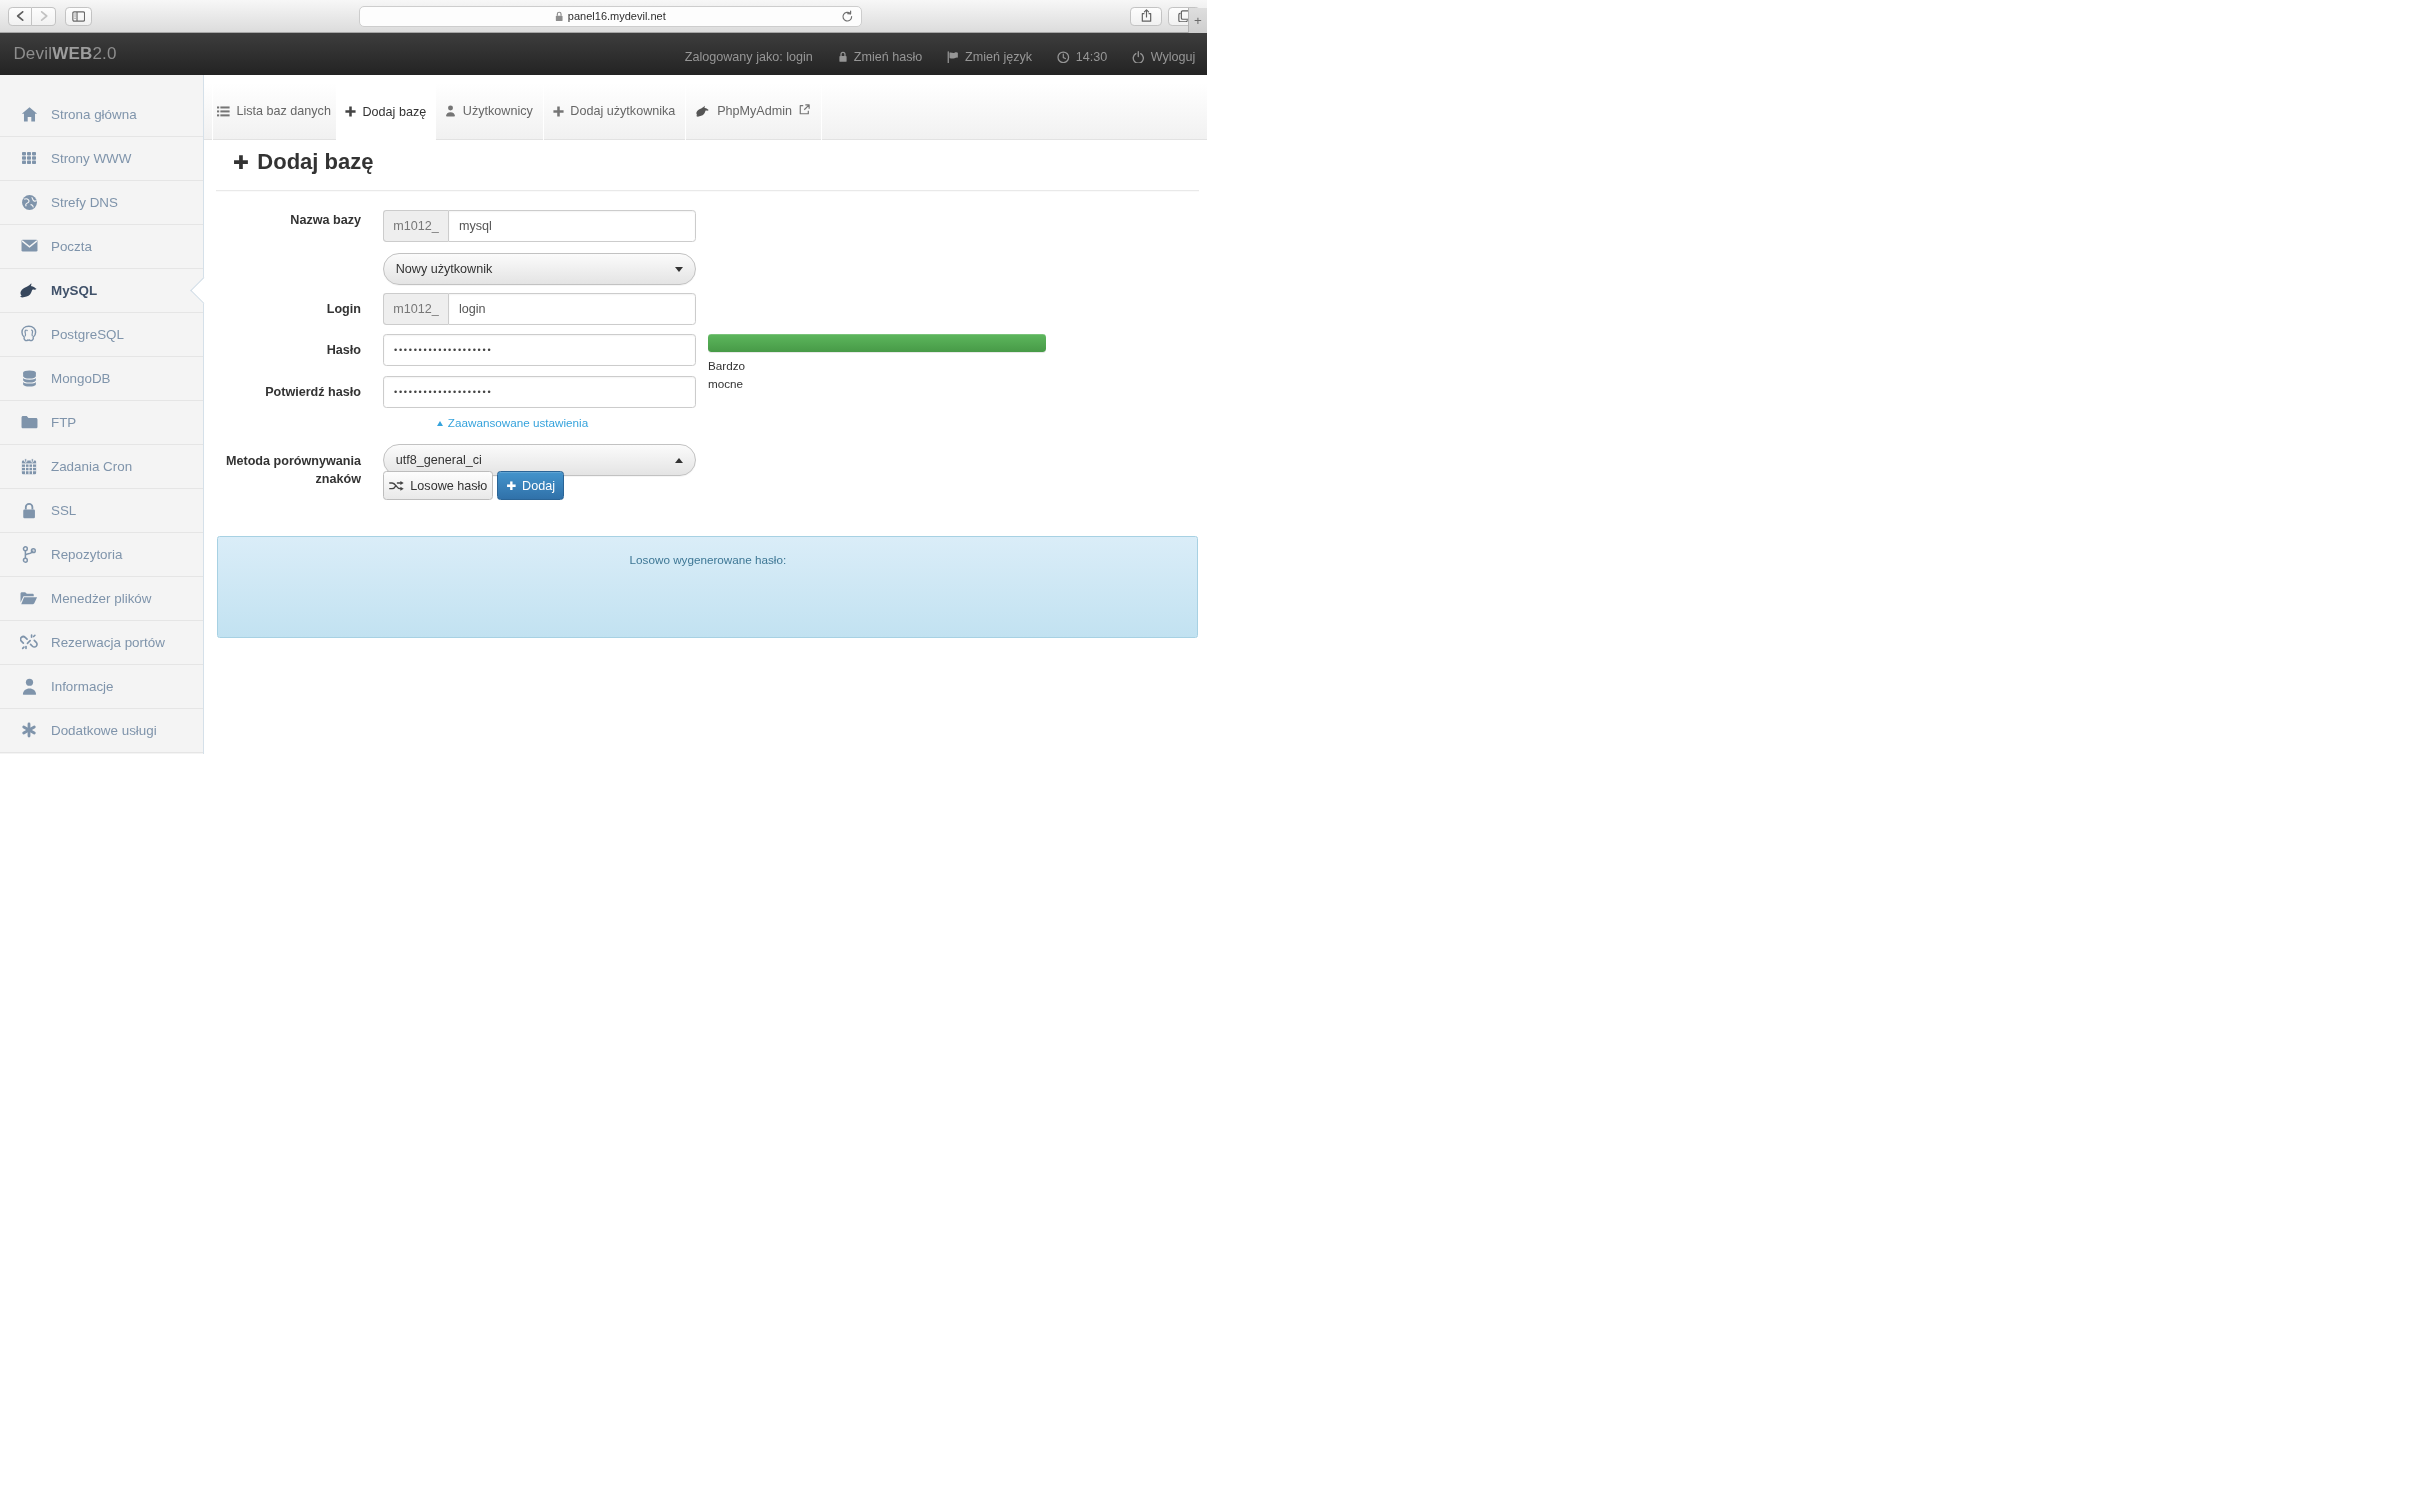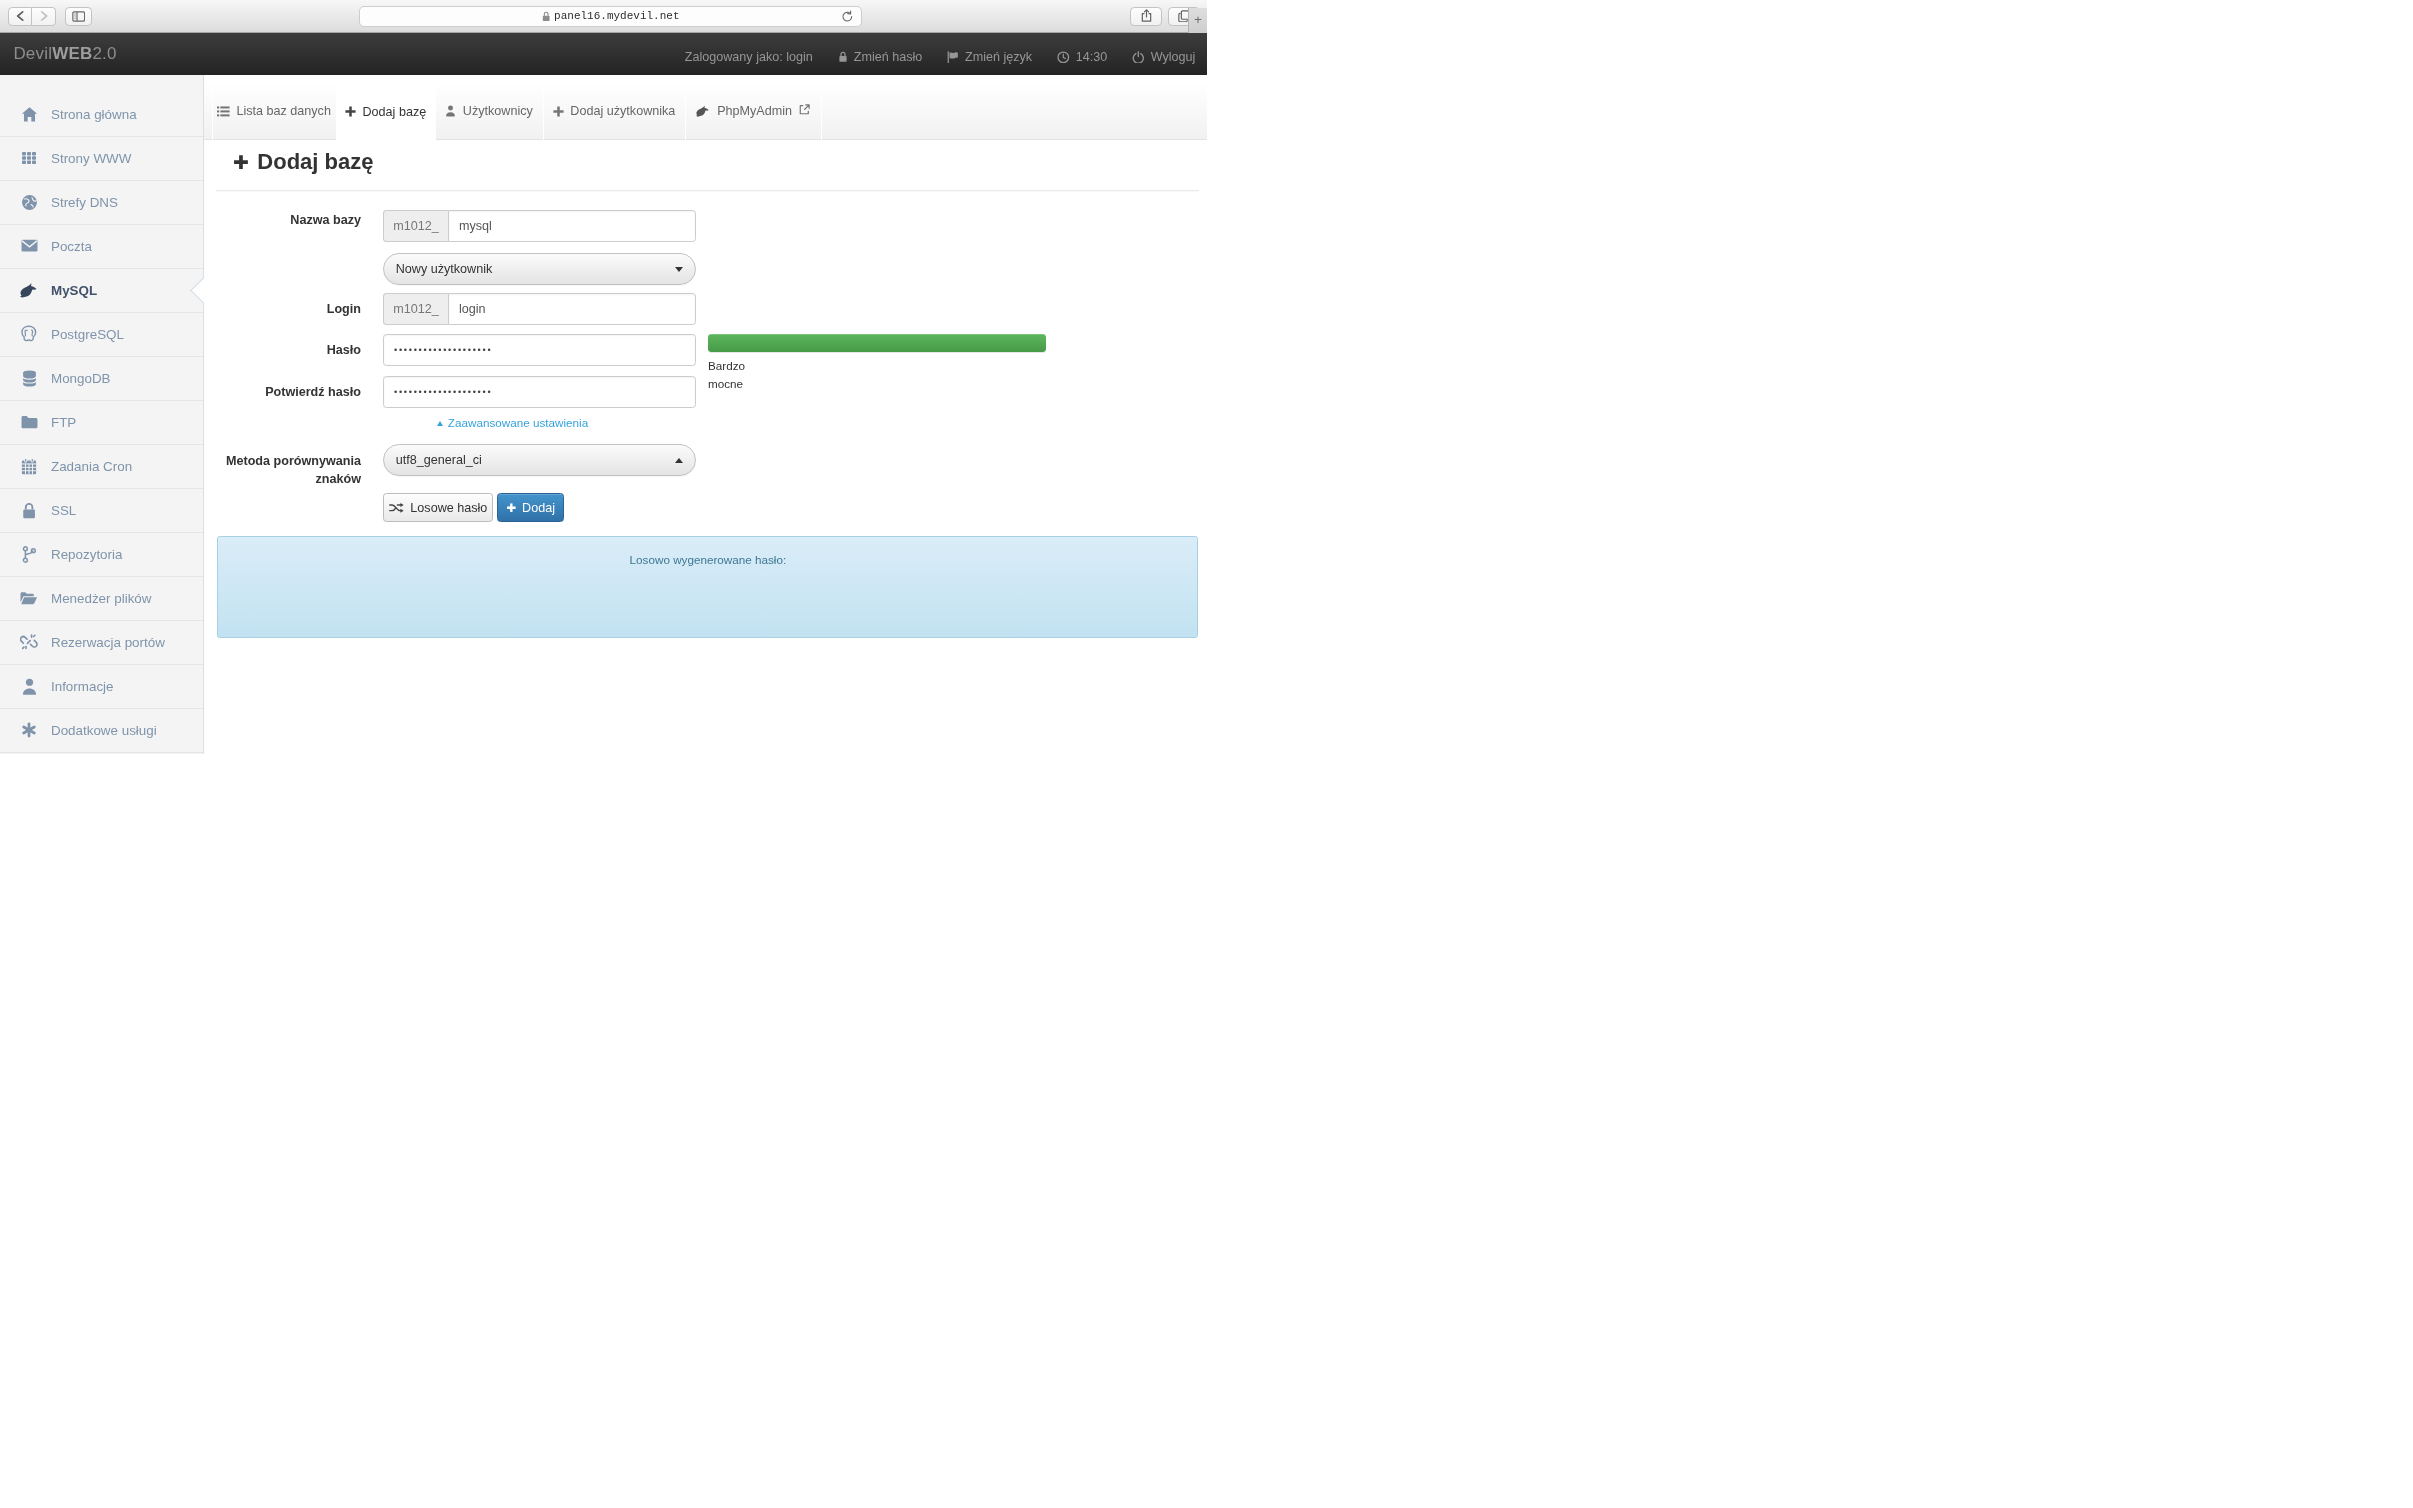--- a/index.html
+++ b/index.html
@@ -2,21 +2,21 @@
 <html style="font-size:13.4px"><head>
 <meta charset="utf-8">
 <style>
   * { margin:0; padding:0; box-sizing:border-box; }
   html,body { width:1207px; height:754px; }
   body { font-family:"Liberation Sans","DejaVu Sans",sans-serif; background:#fff; overflow:hidden; }
   #screen { position:relative; width:1207px; height:754px; overflow:hidden; background:#fff; }
 
   
   #chrome { position:absolute; left:0; top:0; width:1207px; height:33px;
-    background:linear-gradient(#f7f7f7,#dcdcdc); border-bottom:0.8px solid #a6a6a6;font-family:Liberation Mono, monospace; }
+    background:linear-gradient(#f7f7f7,#dcdcdc); border-bottom:0.8px solid #a6a6a6; }
   .chrome-btn { position:absolute; top:6.7px; height:19px; background:linear-gradient(#fdfdfd,#f1f1f1);
     border:0.8px solid #c3c3c3; border-radius:4.2px; display:flex; align-items:center; justify-content:center;
     color:#5f5f5f; }
   #nav-group { position:absolute; left:8.4px; top:6.7px; width:49px; height:19px; display:flex; }
   #back-btn { position:static; width:24px; border-radius:4.2px 0 0 4.2px; }
   #fwd-btn  { position:static; width:24px; border-radius:0 4.2px 4.2px 0; border-left:none; color:#c2c2c2; }
   #panel-btn { left:65px; width:27px; }
   #share-btn { left:1130px; width:32px; }
   #tabs-btn  { left:1168px; width:32px; }
   #newtab { position:absolute; right:0; top:7.5px; width:19px; height:25px;
@@ -96,21 +96,21 @@
 
   #strength-bar { position:absolute; left:504px; top:259px; width:338px; height:18.4px; border-radius:3.4px;
     background:linear-gradient(#5db75d,#479a47); box-shadow:inset 0 0.8px 0 rgba(255,255,255,.25), 0 0.8px 0 rgba(0,0,0,.12); }
   #strength-label { position:absolute; left:504px; top:282px; width:54px; font-size:11.7px; color:#333; line-height:18.4px; }
 
   #adv-link { position:absolute; left:152px; top:341px; width:313px; text-align:center;
     font-size:11.7px; color:#36a3dc; cursor:pointer; }
   #adv-link .tri { display:inline-block; width:0; height:0; margin-right:5px; position:relative; top:-0.8px;
     border-left:3.4px solid transparent; border-right:3.4px solid transparent; border-bottom:5px solid #36a3dc; }
 
-  #btn-row { position:absolute; left:179px; top:418px; display:flex; gap:4.2px; }
+  #btn-row { position:absolute; left:179px; top:396px; display:flex; gap:4.2px; }
   .btn { height:29px; border-radius:3.4px; display:flex; align-items:center; justify-content:center;
     font-size:12.6px; cursor:pointer; }
   #btn-random { width:110px; background:linear-gradient(#fdfdfd,#e9e9e9); border:0.8px solid #bdbdbd;
     color:#333; gap:6.7px; }
   #btn-add { width:67px; background:linear-gradient(#4494cc,#3071a9); border:0.8px solid #2a6496;
     color:#fff; gap:5.9px; box-shadow:inset 0 0.8px 0 rgba(255,255,255,.2); }
   #btn-add .plus { font-size:11.7px; }
 
   #infobox { position:absolute; left:13.4px; top:461px; width:981px; height:102px;
     background:linear-gradient(#daedf8,#c2e2f1); border:0.8px solid #a7d1e3; border-radius:2.5px;

